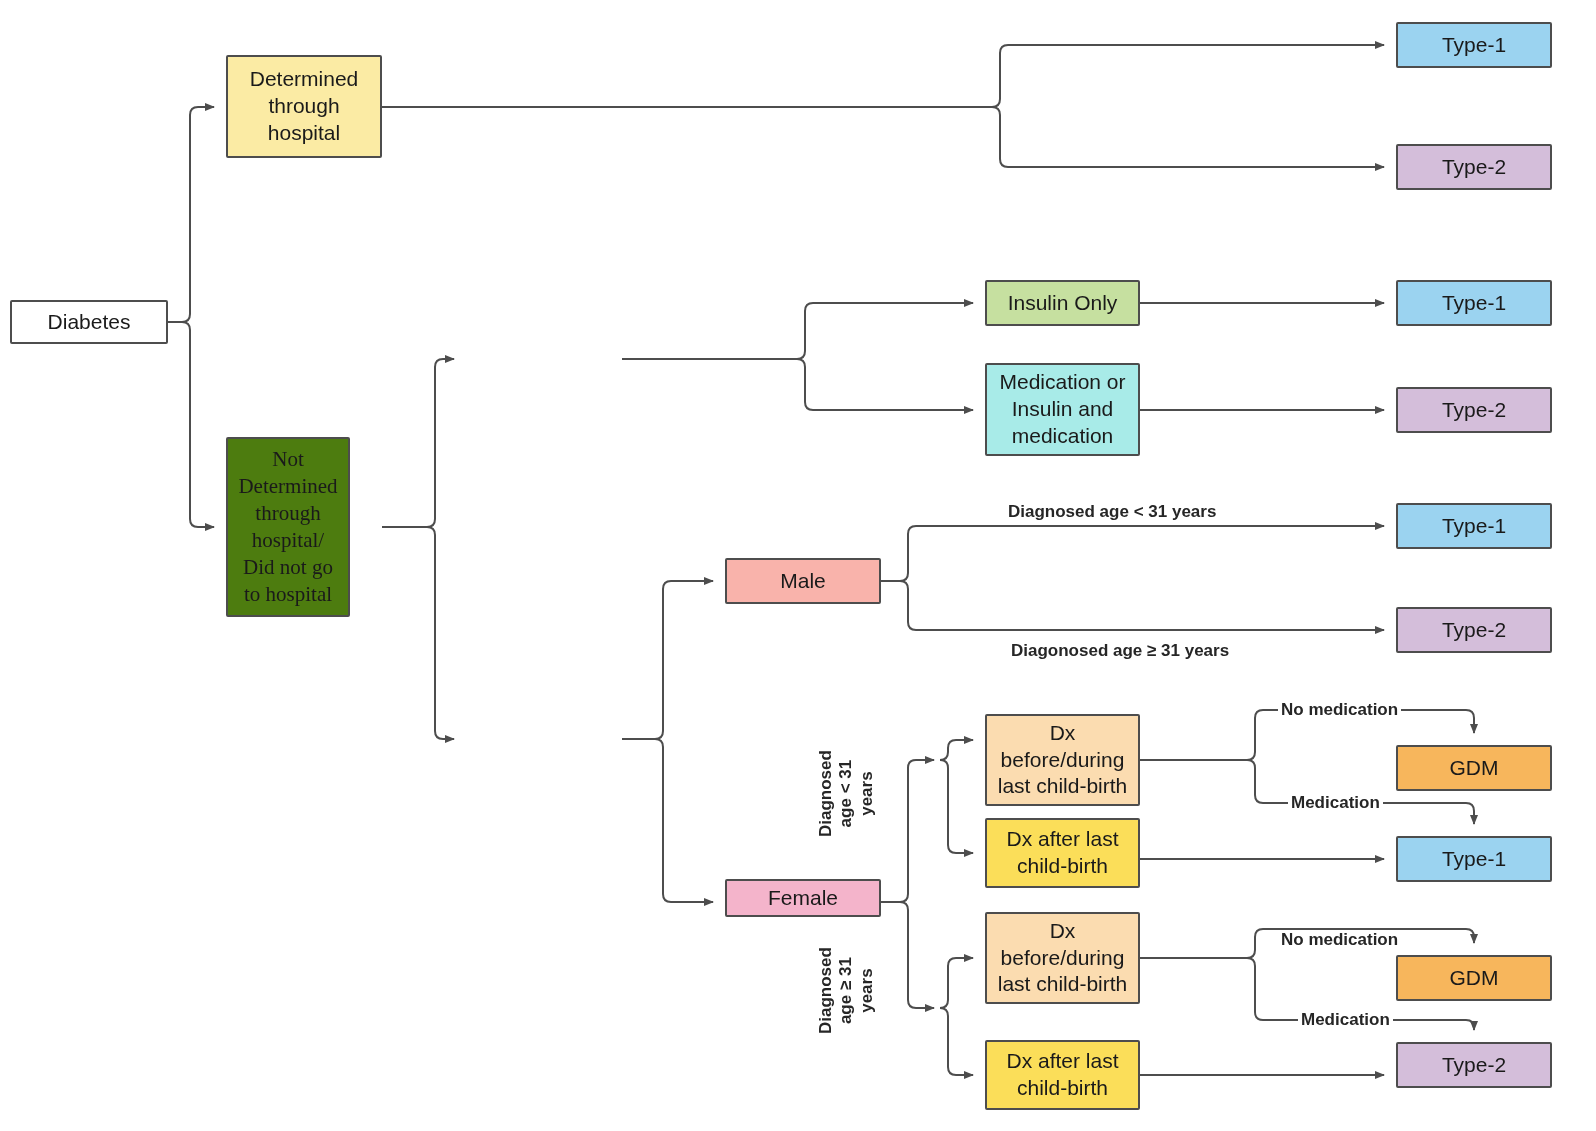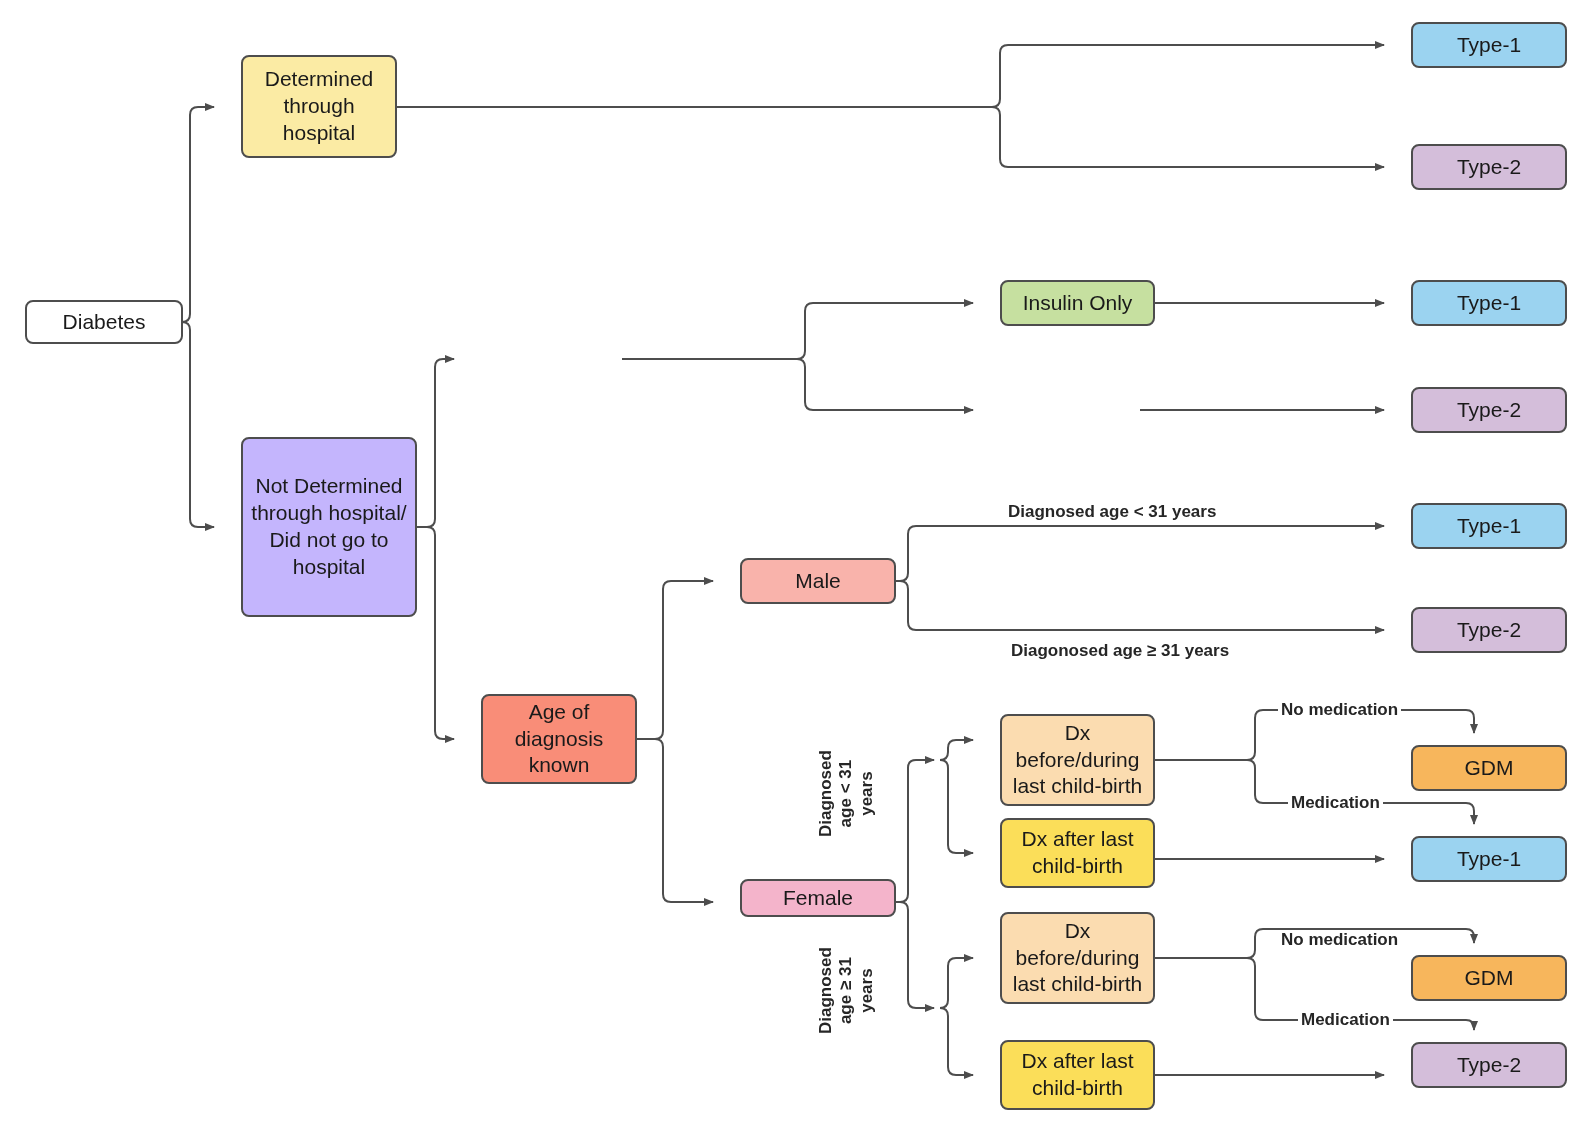--- a/index.html
+++ b/index.html
@@ -19,31 +19,30 @@
     position: absolute;
     top: 0; left: 0;
     width: 1596px;
     height: 1131px;
     pointer-events: none;
   }
   .node {
     position: absolute;
     box-sizing: border-box;
     border: 2px solid #4d4d4d;
-    border-radius: 8px;
+    border-radius: 2px;
     display: flex;
     align-items: center;
     justify-content: center;
     text-align: center;
     color: #1a1a1a;
     font-size: 21px;
     line-height: 1.28;
     padding: 2px 6px;
     font-family: "Liberation Sans", sans-serif;
-    margin-left: 15px;
   }
   .edge-label {
     position: absolute;
     font-size: 17px;
     font-weight: bold;
     color: #262626;
     white-space: nowrap;
     font-family: "Liberation Sans", sans-serif;
     background: #ffffff;
     padding: 0 3px;
@@ -117,23 +116,23 @@
       <path d="M1247,958 Q1255,958 1255,950 L1255,937 Q1255,929 1263,929 L1466,929 Q1474,929 1474,937 L1474,943" marker-end="url(#arw)"></path>
       <path d="M1247,958 Q1255,958 1255,966 L1255,1012 Q1255,1020 1263,1020 L1466,1020 Q1474,1020 1474,1028 L1474,1030" marker-end="url(#arw)"></path>
 
       <path d="M1140,1075 L1384,1075" marker-end="url(#arw)"></path>
 
     </g>
   </svg>
 
   <div class="node" style="left: 10px; top: 300px; width: 158px; height: 44px; background: rgb(255, 255, 255); border-color: rgb(77, 77, 77);">Diabetes</div>
   <div class="node" style="left: 226px; top: 55px; width: 156px; height: 103px; background: rgb(251, 235, 164); border-color: rgb(77, 77, 77);">Determined through hospital</div>
-  <div class="node" style="left: 226px; top: 437px; width: 176px; height: 180px; background: #c4b5fd; border-color: rgb(77, 77, 77);">Not Determined through hospital/ Did not go to hospital</div>
-  <div class="node" style="left: 466px; top: 694px; width: 156px; height: 90px; background: rgb(249, 141, 120); border-color: rgb(77, 77, 77);">Age of diagnosis known</div>
+  <div class="node" style="left: 226px; top: 437px; width: 124px; height: 180px; background: #4d7c0f; border-color: rgb(77, 77, 77); font-family: Liberation Serif, serif;">Not Determined through hospital/ Did not go to hospital</div>
   <div class="node" style="left: 985px; top: 280px; width: 155px; height: 46px; background: rgb(198, 224, 160); border-color: rgb(77, 77, 77); text-align: right;">Insulin Only</div>
+  <div class="node" style="left: 985px; top: 363px; width: 155px; height: 93px; background: rgb(168, 235, 232); border-color: rgb(77, 77, 77);">Medication or Insulin and medication</div>
   <div class="node" style="left: 725px; top: 558px; width: 156px; height: 46px; background: rgb(249, 179, 171); border-color: rgb(77, 77, 77);">Male</div>
   <div class="node" style="left: 725px; top: 879px; width: 156px; height: 38px; background: rgb(244, 180, 203); border-color: rgb(77, 77, 77);">Female</div>
   <div class="node" style="left: 985px; top: 714px; width: 155px; height: 92px; background: rgb(251, 220, 176); border-color: rgb(77, 77, 77);">Dx before/during last child-birth</div>
   <div class="node" style="left: 985px; top: 818px; width: 155px; height: 70px; background: rgb(251, 222, 89); border-color: rgb(77, 77, 77);">Dx after last child-birth</div>
   <div class="node" style="left: 985px; top: 912px; width: 155px; height: 92px; background: rgb(251, 220, 176); border-color: rgb(77, 77, 77);">Dx before/during last child-birth</div>
   <div class="node" style="left: 985px; top: 1040px; width: 155px; height: 70px; background: rgb(251, 222, 89); border-color: rgb(77, 77, 77);">Dx after last child-birth</div>
   <div class="node" style="left: 1396px; top: 22px; width: 156px; height: 46px; background: rgb(155, 211, 240); border-color: rgb(77, 77, 77);">Type-1</div>
   <div class="node" style="left: 1396px; top: 144px; width: 156px; height: 46px; background: rgb(212, 190, 218); border-color: rgb(77, 77, 77);">Type-2</div>
   <div class="node" style="left: 1396px; top: 280px; width: 156px; height: 46px; background: rgb(155, 211, 240); border-color: rgb(77, 77, 77);">Type-1</div>
   <div class="node" style="left: 1396px; top: 387px; width: 156px; height: 46px; background: rgb(212, 190, 218); border-color: rgb(77, 77, 77);">Type-2</div>

